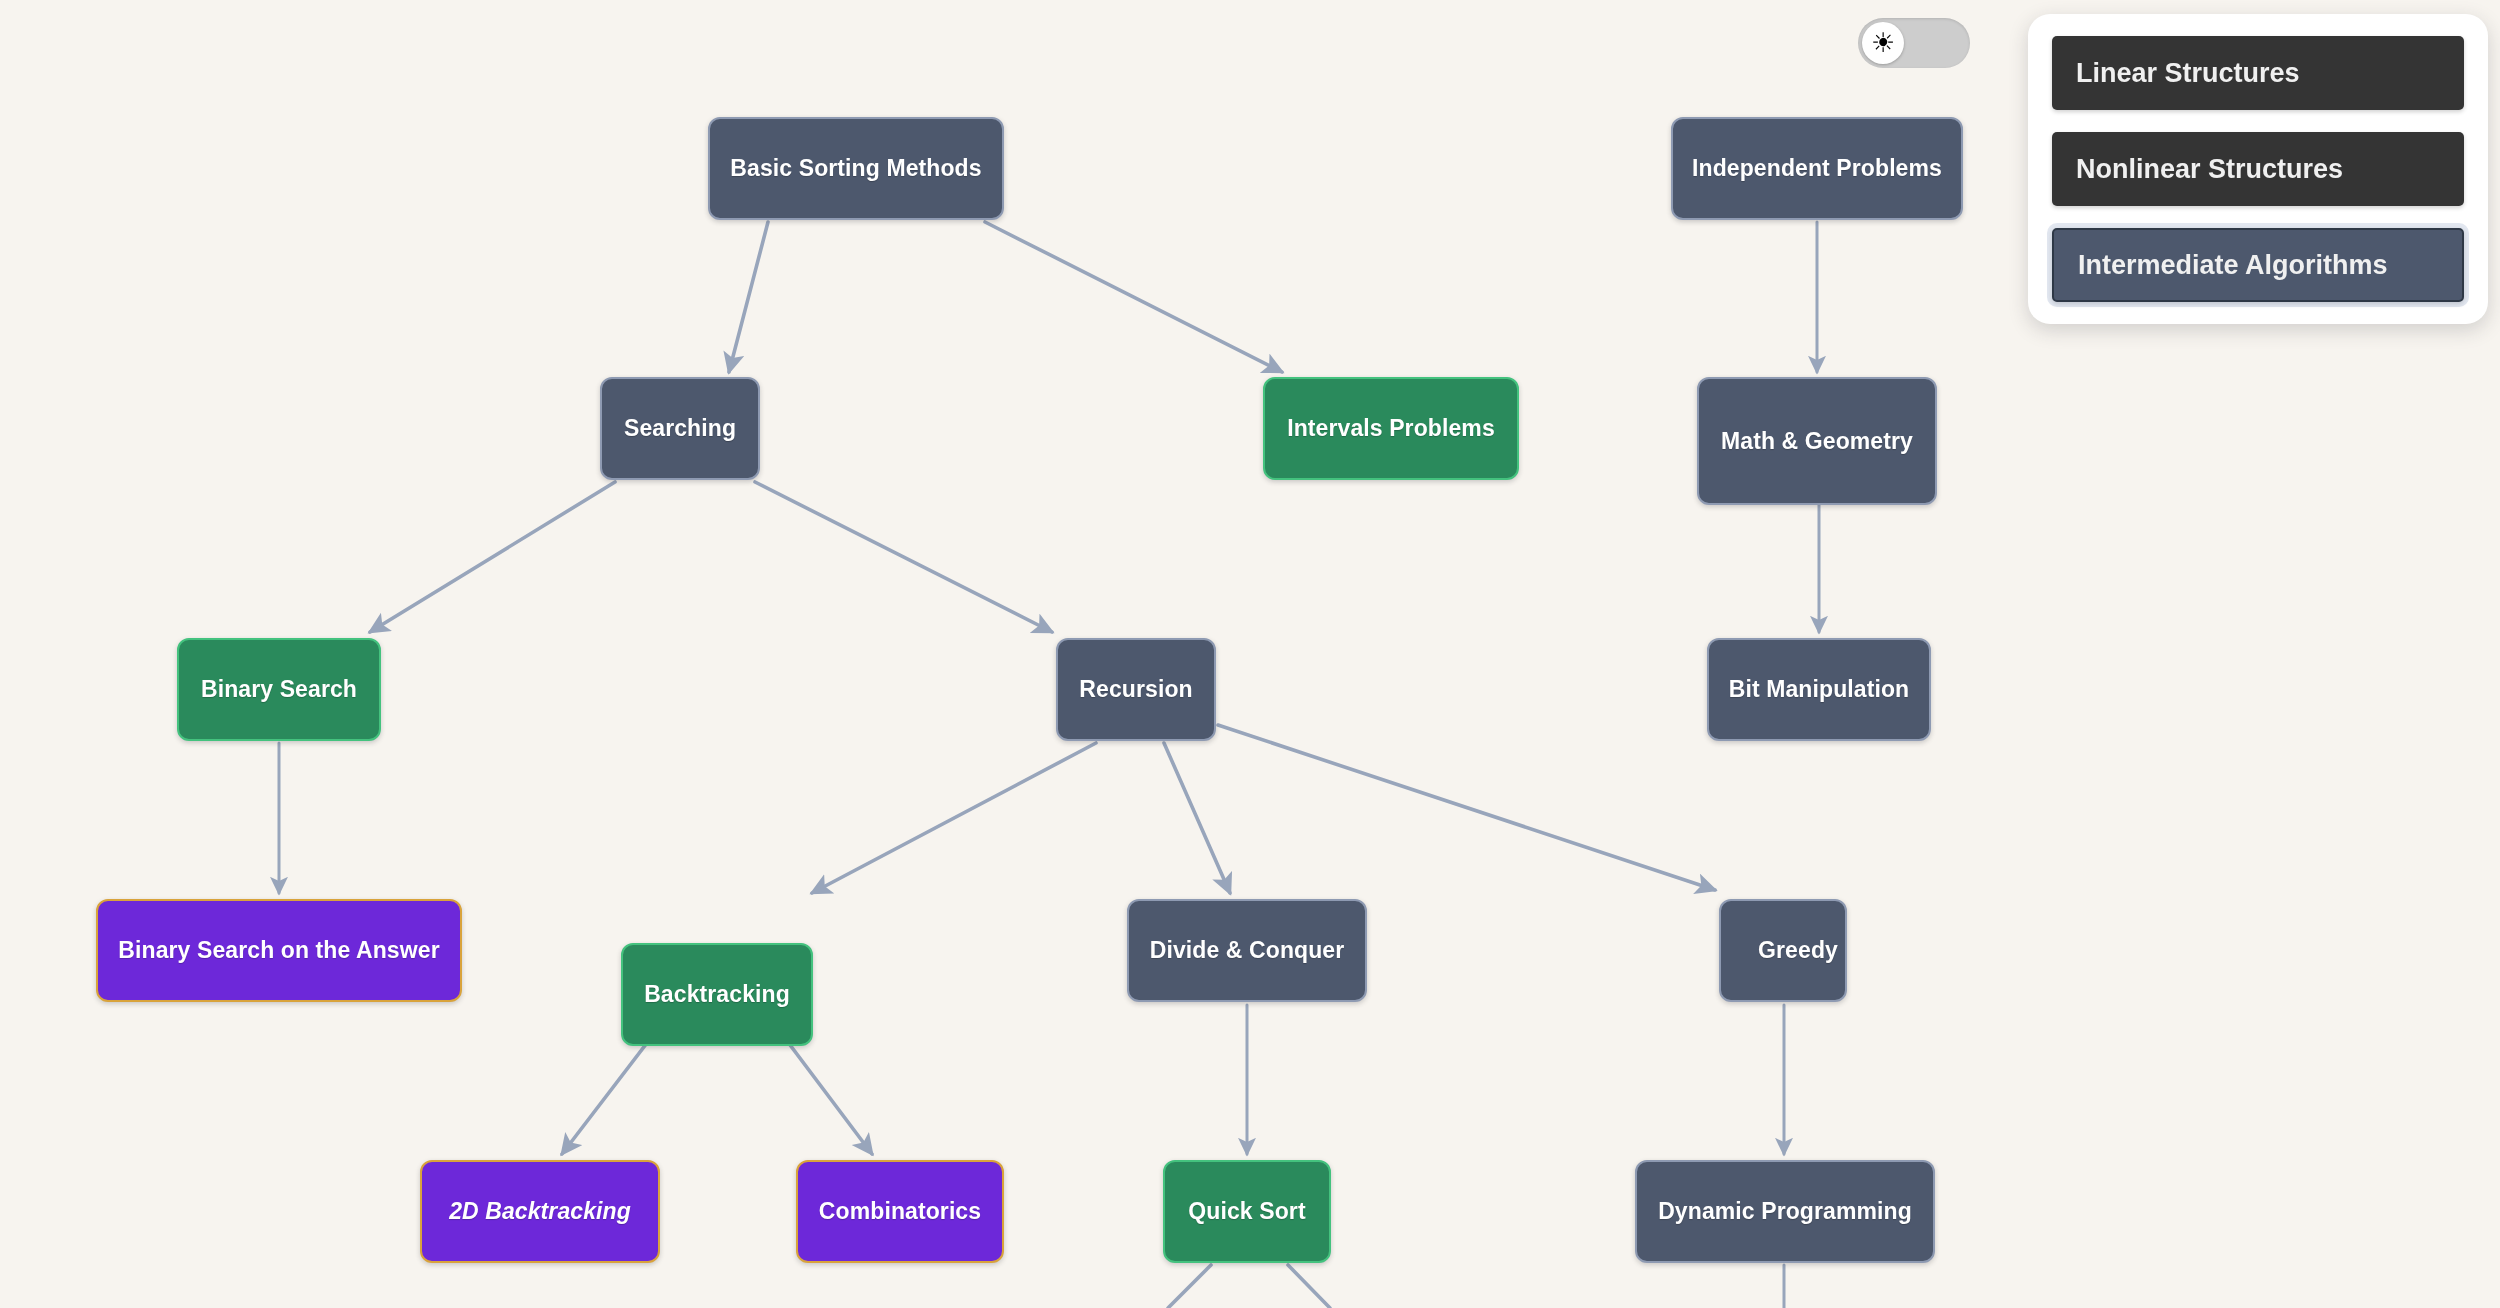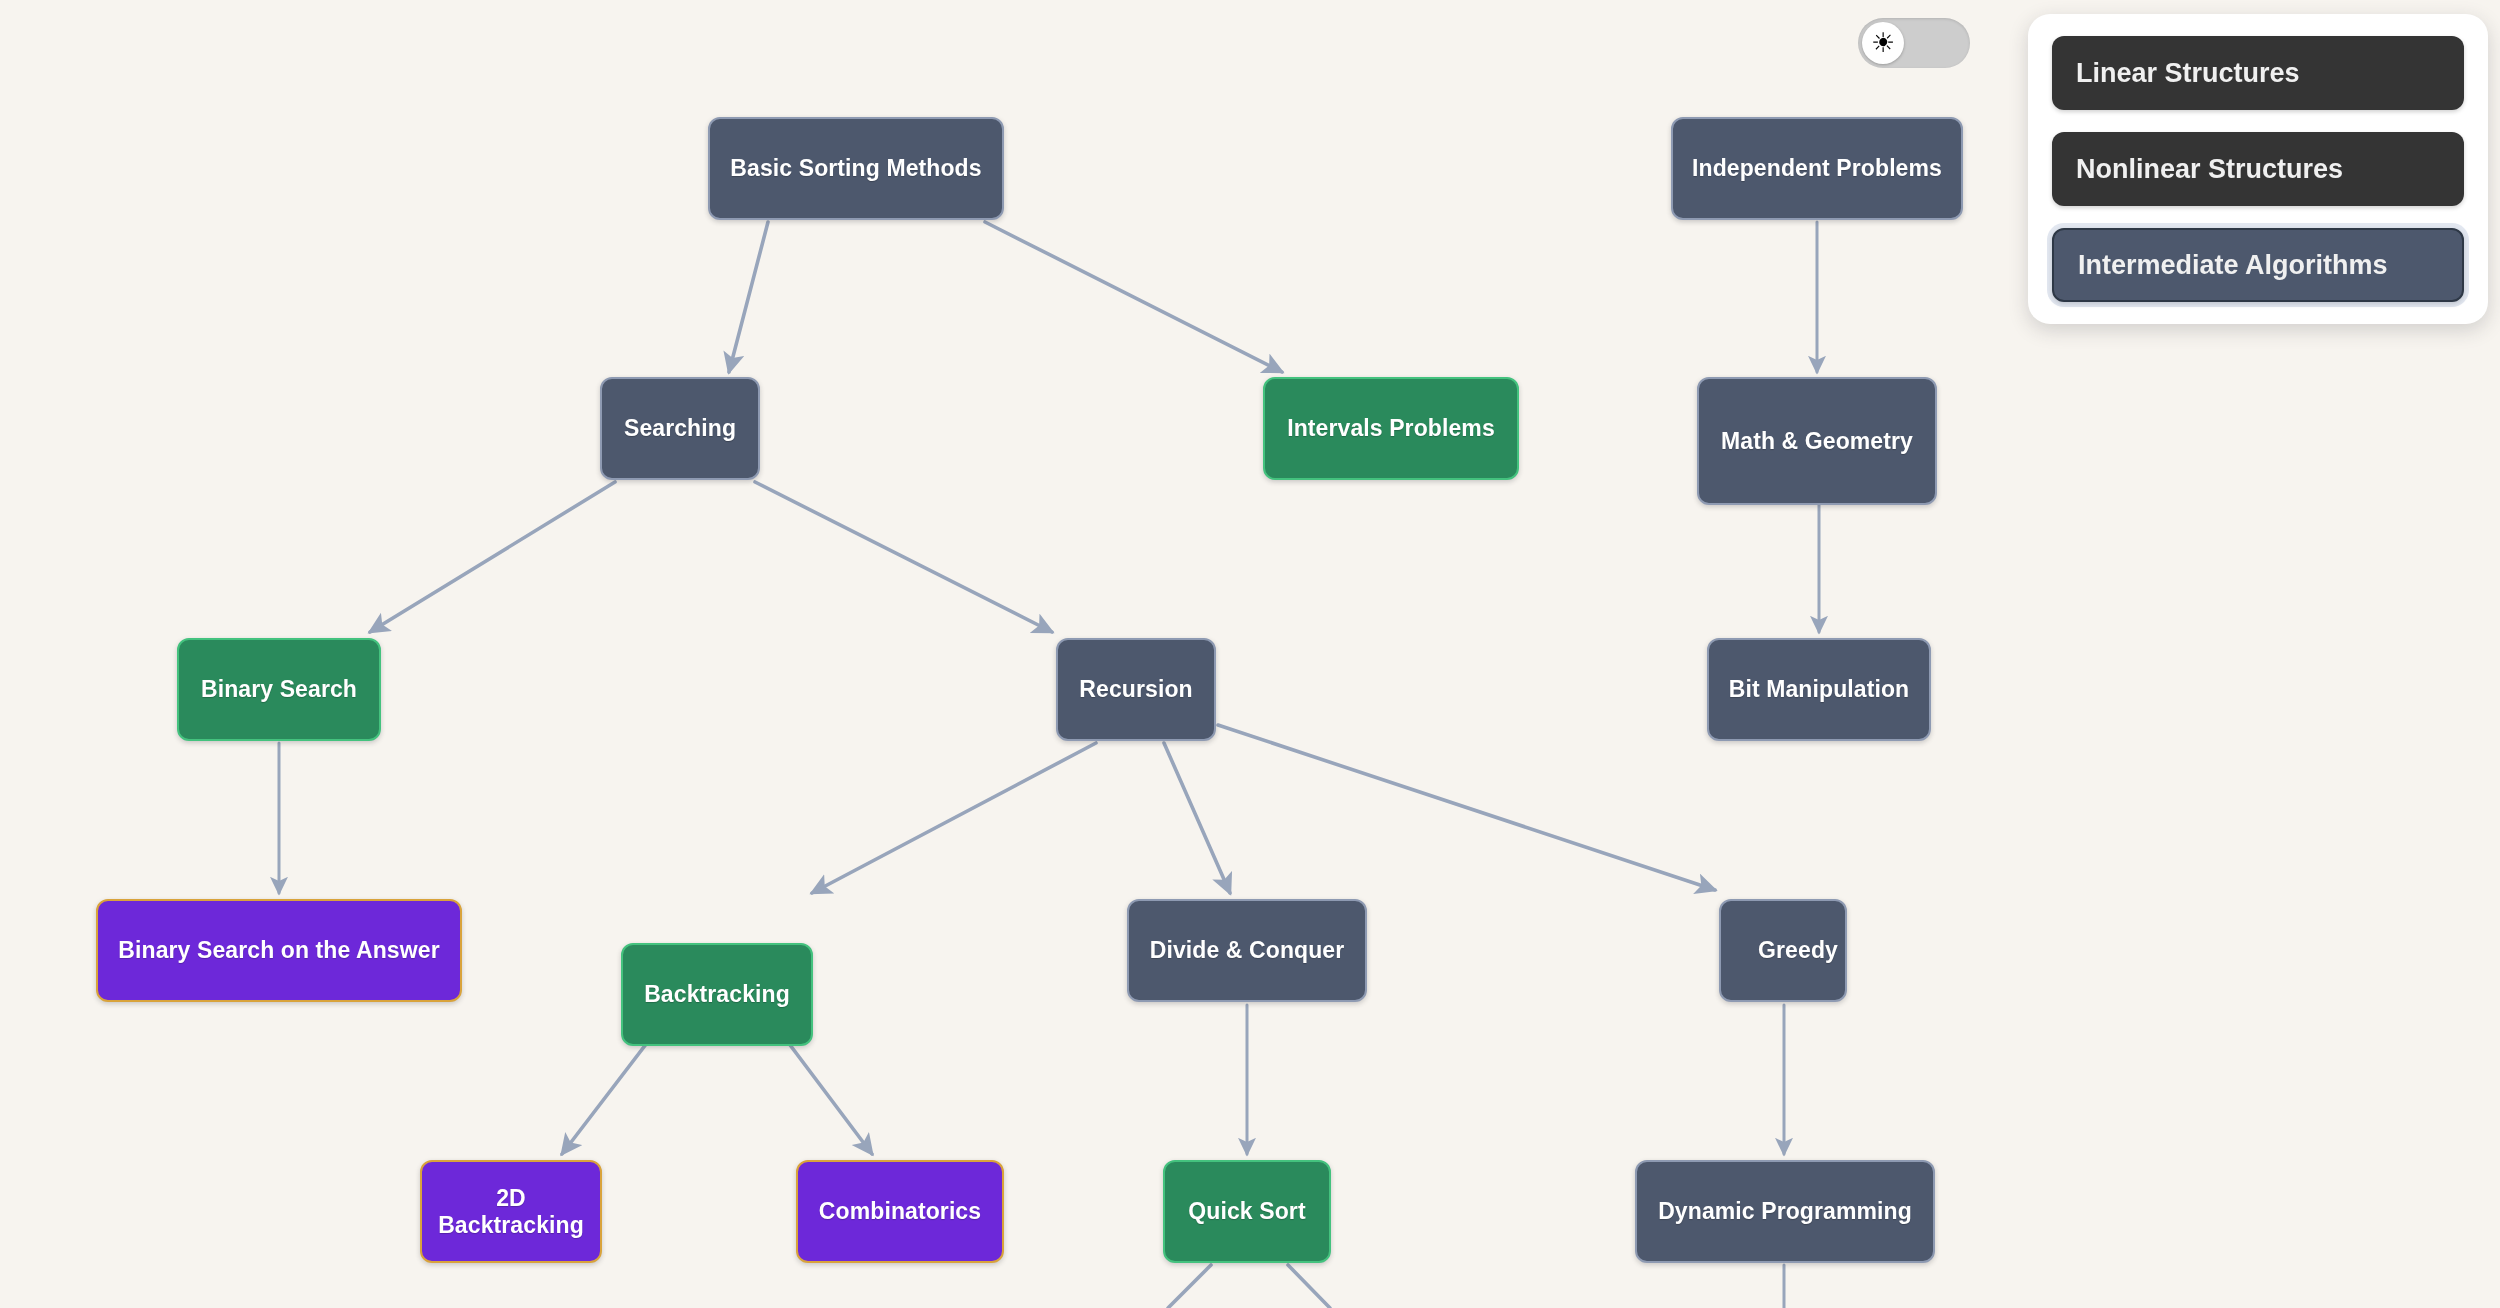--- a/index.html
+++ b/index.html
@@ -111,21 +111,21 @@
     background: #ffffff;
     padding: 22px 24px;
     display: flex;
     flex-direction: column;
     gap: 22px;
     box-shadow: 0 6px 20px rgba(40,40,50,0.18);
   }
   .category-btn {
     width: 100%;
     height: 74px;
-    border-radius: 12px;
+    border-radius: 5px;
     border: none;
     background: #343434;
     color: #f0f0f0;
     font-family: "Liberation Sans", sans-serif;
     font-weight: bold;
     font-size: 27px;
     text-align: left;
     padding: 0 24px;
     cursor: pointer;
     display: flex;
@@ -178,21 +178,21 @@
         <div class="node kind-core" style="left: 600px; top: 377px; width: 160px; height: 103px;">Searching</div>
         <div class="node kind-green" style="left: 1263px; top: 377px; width: 256px; height: 103px;">Intervals Problems</div>
         <div class="node kind-core" style="left: 1697px; top: 377px; width: 240px; height: 128px;">Math &amp; Geometry</div>
         <div class="node kind-green" style="left: 177px; top: 638px; width: 204px; height: 103px;">Binary Search</div>
         <div class="node kind-core" style="left: 1056px; top: 638px; width: 160px; height: 103px;">Recursion</div>
         <div class="node kind-core" style="left: 1707px; top: 638px; width: 224px; height: 103px;">Bit Manipulation</div>
         <div class="node kind-gold" style="left: 96px; top: 899px; width: 366px; height: 103px;">Binary Search on the Answer</div>
         <div class="node kind-green" style="left: 621px; top: 943px; width: 192px; height: 103px;">Backtracking</div>
         <div class="node kind-core" style="left: 1127px; top: 899px; width: 240px; height: 103px;">Divide &amp; Conquer</div>
         <div class="node kind-core" style="left: 1719px; top: 899px; width: 128px; height: 103px; padding-left: 40px;">Greedy</div>
-        <div class="node kind-gold" style="left: 420px; top: 1160px; width: 182px; height: 103px;">2D Backtracking</div>
+        <div class="node kind-gold" style="left: 420px; top: 1160px; width: 240px; height: 103px; font-style: italic;">2D Backtracking</div>
         <div class="node kind-gold" style="left: 796px; top: 1160px; width: 208px; height: 103px;">Combinatorics</div>
         <div class="node kind-green" style="left: 1163px; top: 1160px; width: 168px; height: 103px;">Quick Sort</div>
         <div class="node kind-core" style="left: 1635px; top: 1160px; width: 300px; height: 103px;">Dynamic Programming</div>
       </div>
   </div>
 
   <button id="theme-toggle" type="button" aria-label="Toggle light and dark mode">
     <span class="knob">☀</span>
   </button>
 

